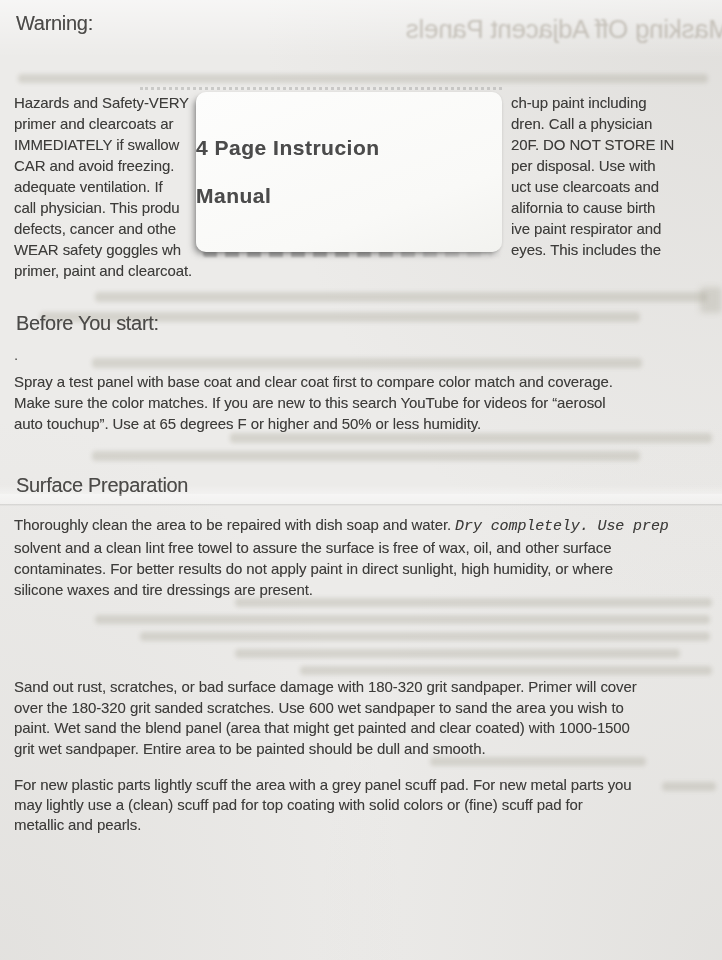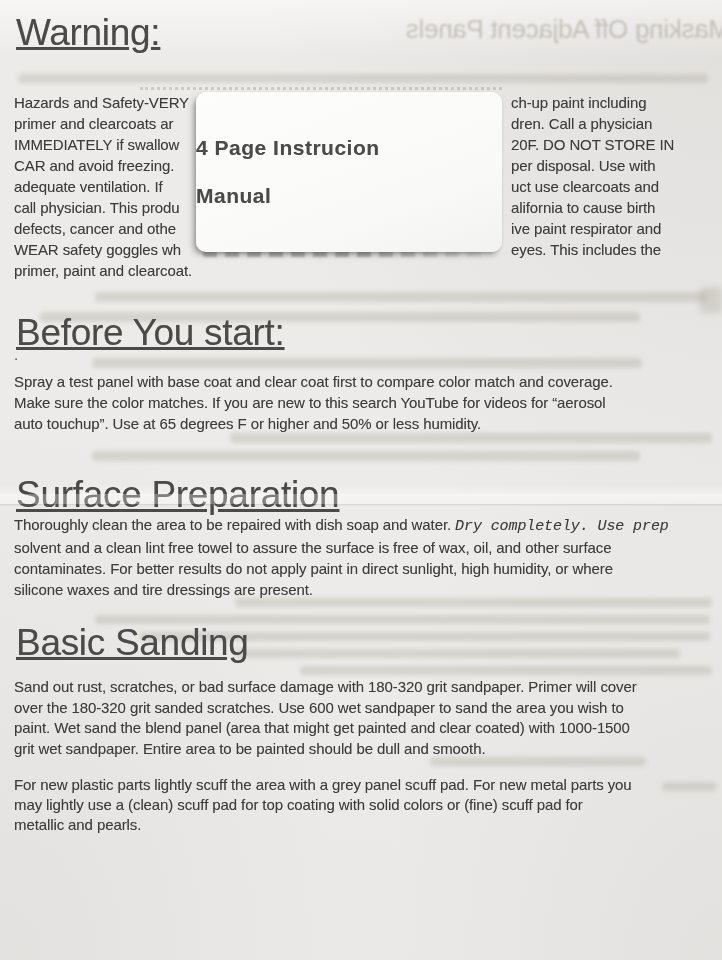--- a/index.html
+++ b/index.html
@@ -8,24 +8,23 @@
     font-family:"Liberation Sans", sans-serif;
     background:
       linear-gradient(180deg, rgba(255,255,255,0.55) 0%, rgba(255,255,255,0.0) 6%),
       linear-gradient(180deg, rgba(255,255,255,0.0) 50.5%, rgba(255,255,255,0.35) 51.5%, rgba(255,255,255,0.0) 52.6%),
       radial-gradient(ellipse at 100% 0%, rgba(185,182,176,0.22), rgba(0,0,0,0) 45%),
       radial-gradient(ellipse at 0% 100%, rgba(185,182,176,0.18), rgba(0,0,0,0) 40%),
       radial-gradient(ellipse at 100% 100%, rgba(185,182,176,0.18), rgba(0,0,0,0) 40%),
       #ecebe9;
   }
   .h1 {
-    position:absolute; left:16px; font-size:37px; font-weight:400;
+    position:absolute; left:16px; font-size:20px; font-weight:400;
     color:#4b4a48; letter-spacing:-0.3px; white-space:nowrap;
     text-shadow:0 0 0.6px rgba(75,74,72,0.4);
-    text-decoration:underline;
   }
   .body-text { font-size:15px; color:#3d3c3a; letter-spacing:-0.1px;
     text-shadow:0 0 0.5px rgba(61,60,58,0.35); }
   .para { position:absolute; left:14px; width:702px; }
   .para .ln { white-space:nowrap; }
   .hz { position:absolute; left:14px; width:702px; height:21px; }
   .hz .hz-l { position:absolute; left:0; white-space:nowrap; }
   .hz .hz-r { position:absolute; left:497px; white-space:nowrap; }
   .it { font-style:italic;font-family:Liberation Mono, monospace; }
   .sticker {
@@ -150,21 +149,20 @@
     <div class="ln">contaminates. For better results do not apply paint in direct sunlight, high humidity, or where</div>
     <div class="ln">silicone waxes and tire dressings are present.</div>
   </div>
 
   <div class="ghost" style="left:235px; top:598px; width:477px; height:9px"></div>
   <div class="ghost" style="left:95px;  top:615px; width:615px; height:9px"></div>
   <div class="ghost" style="left:140px; top:632px; width:570px; height:9px"></div>
   <div class="ghost" style="left:235px; top:649px; width:445px; height:9px"></div>
   <div class="ghost" style="left:300px; top:666px; width:412px; height:9px"></div>
 
-  <div class="h1" style="top:622px">Basic Sanding</div>
 
   <div class="para body-text" style="top:677px; line-height:20.5px">
     <div class="ln">Sand out rust, scratches, or bad surface damage with 180-320 grit sandpaper. Primer will cover</div>
     <div class="ln">over the 180-320 grit sanded scratches. Use 600 wet sandpaper to sand the area you wish to</div>
     <div class="ln">paint. Wet sand the blend panel (area that might get painted and clear coated) with 1000-1500</div>
     <div class="ln">grit wet sandpaper. Entire area to be painted should be dull and smooth.</div>
   </div>
 
   <div class="ghost" style="left:430px; top:757px; width:216px; height:9px"></div>
   <div class="ghost" style="left:662px; top:782px; width:54px; height:9px"></div>

